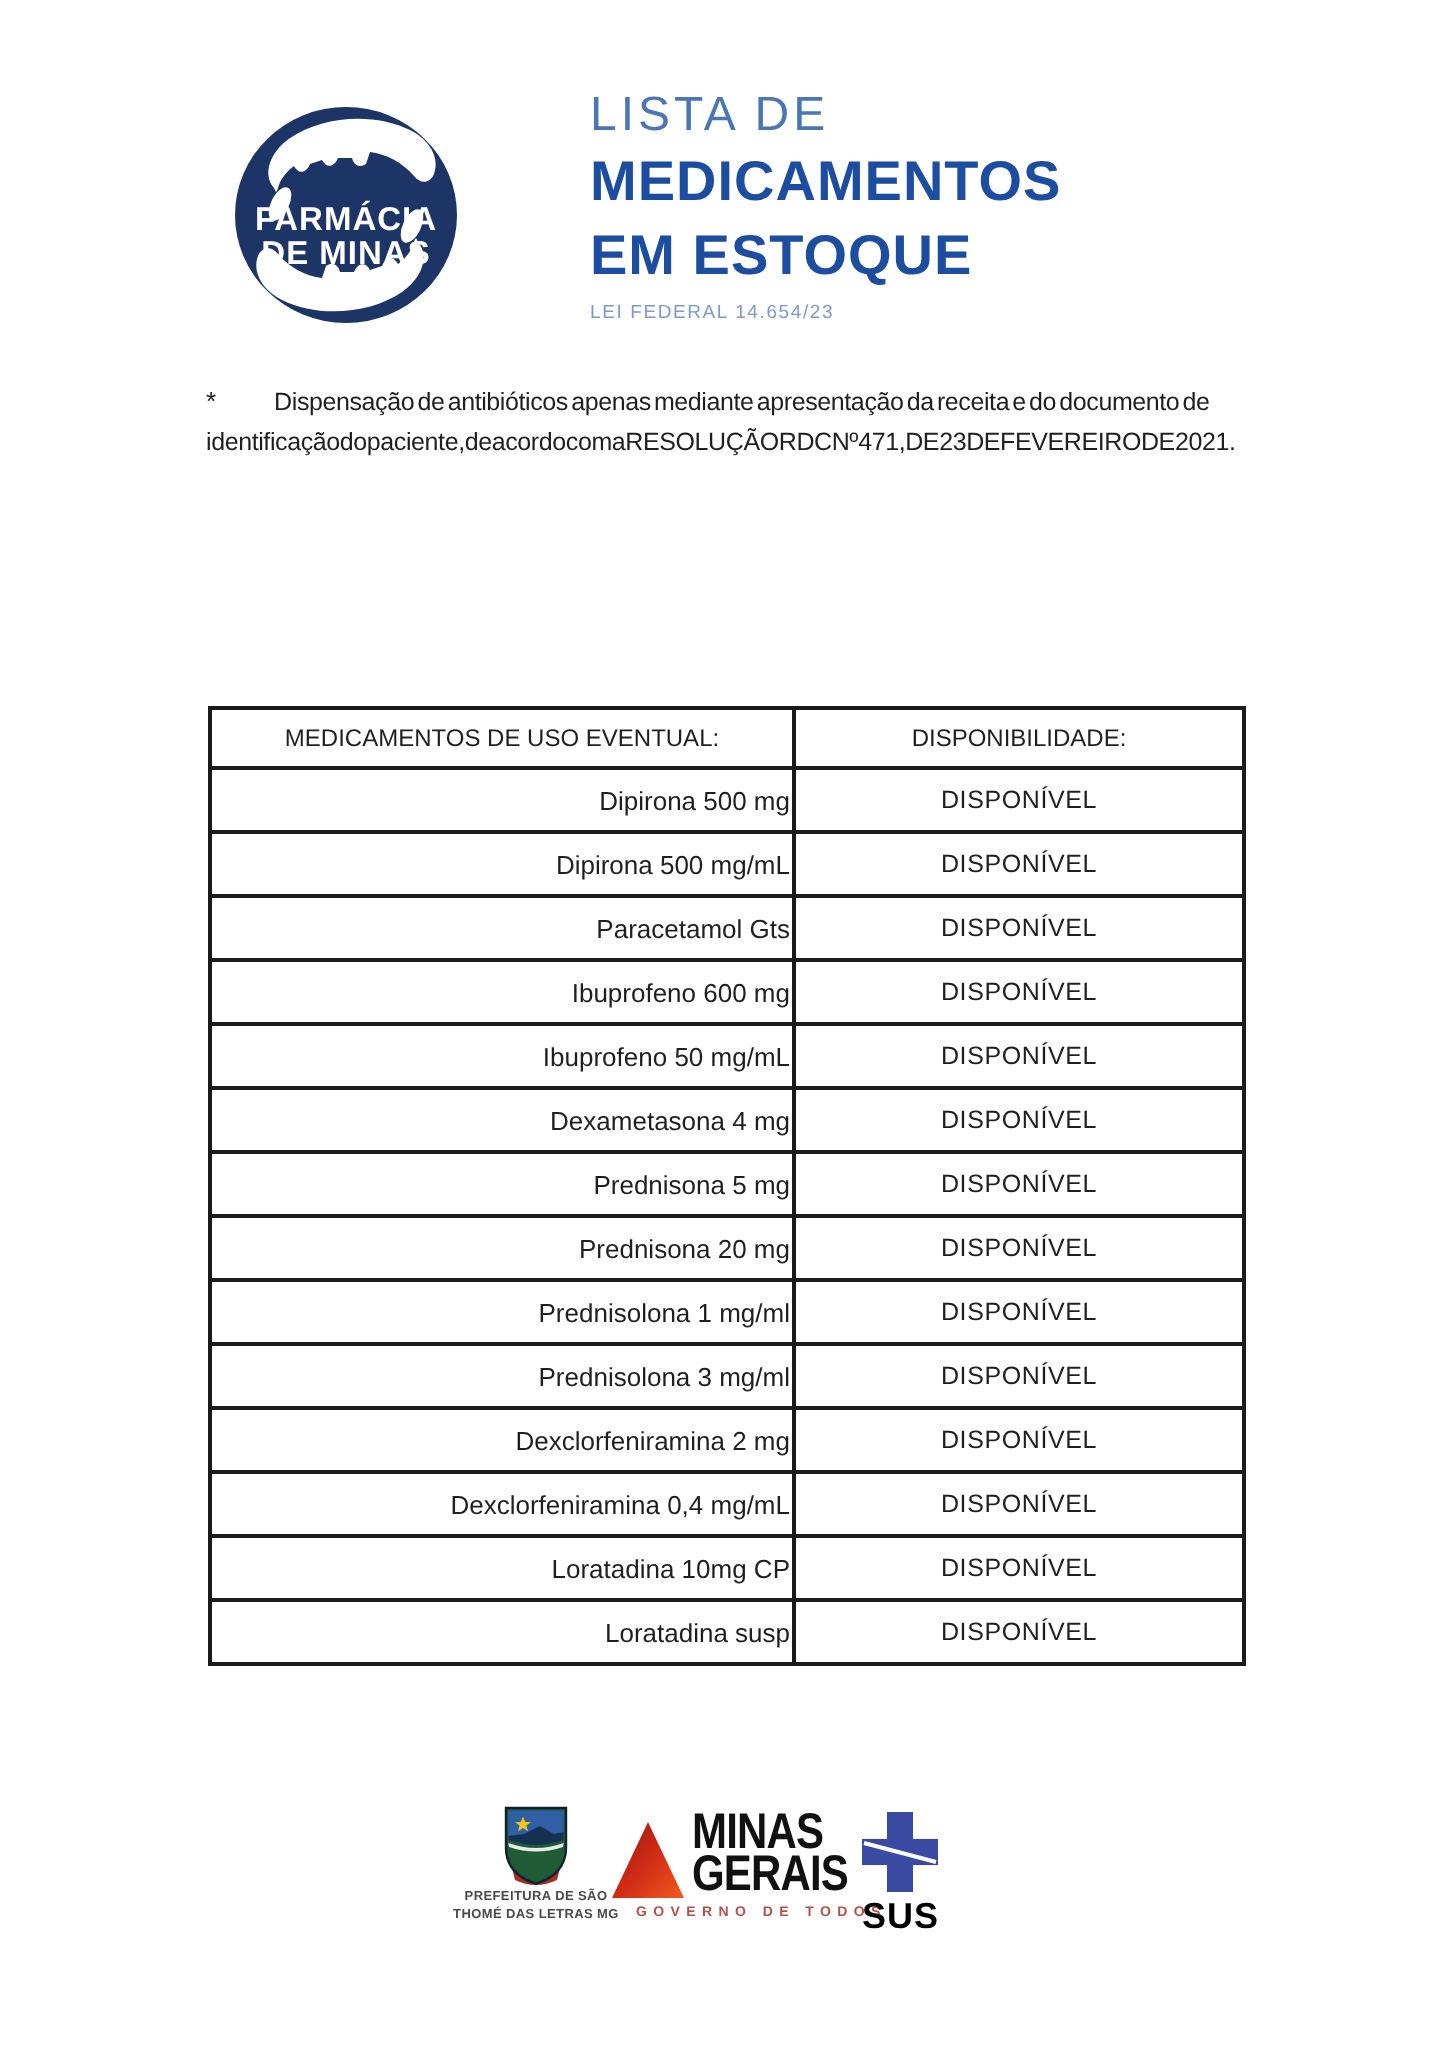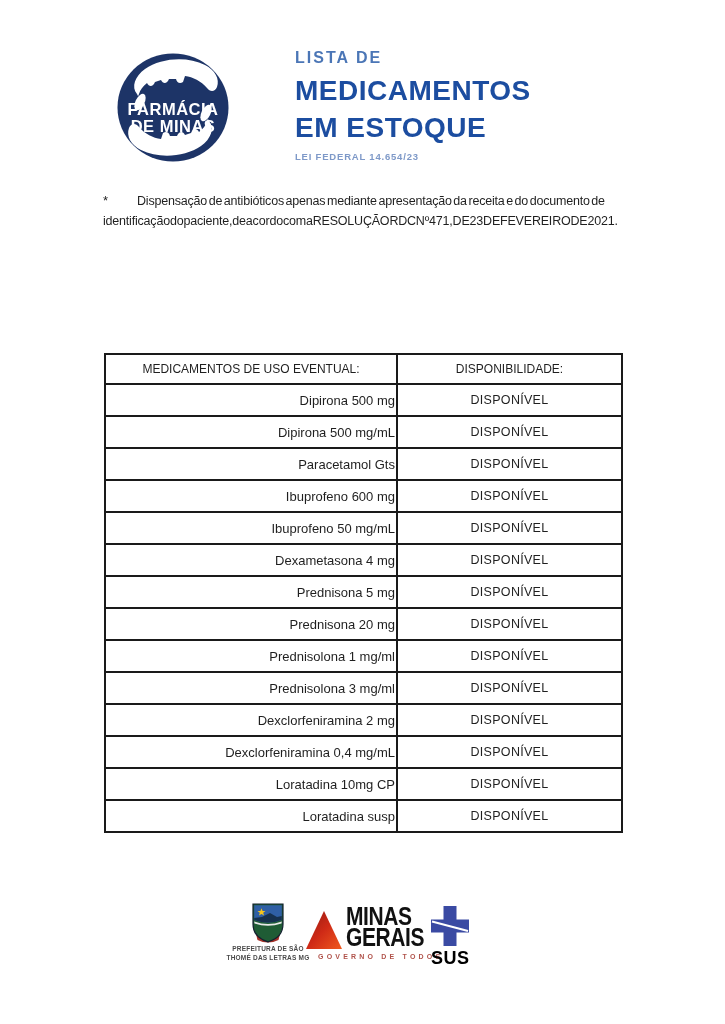--- a/index.html
+++ b/index.html
@@ -9,23 +9,23 @@
     background:#ffffff;
     margin:0 auto;
     font-family:"Liberation Sans", sans-serif;
     color:#1f1f1f;
     overflow:hidden;
   }
 
   
   .logo{position:absolute;left:117px;top:53px;width:112px;height:109px;}
   .title-block{position:absolute;left:295px;top:44px;width:340px;}
-  .title-line1{font-size:16px;letter-spacing:2px;color:#4b76b6;font-weight:700;line-height:28px;}
+  .title-line1{font-size:24px;letter-spacing:2px;color:#4b76b6;font-weight:400;line-height:28px;}
   .title-line2,.title-line3{font-size:28px;font-weight:bold;color:#1c4da0;line-height:37px;letter-spacing:0.5px;}
-  .title-sub{font-size:9.5px;font-weight:bold;color:#7e99c8;letter-spacing:0.8px;margin-top:5px;}
+  .title-sub{font-size:9.5px;font-weight:normal;color:#7e99c8;letter-spacing:0.8px;margin-top:5px;}
 
   
   .note{position:absolute;left:103px;top:193px;width:502px;font-size:12.5px;letter-spacing:-0.2px;}
   .note-line{display:flex;justify-content:space-between;align-items:baseline;height:21px;white-space:nowrap;}
   .tab-gap{display:inline-block;width:26px;}
   .note-marker{font-size:13px;}
 
   
   table.med-table{
     position:absolute;left:104px;top:353px;width:517px;

